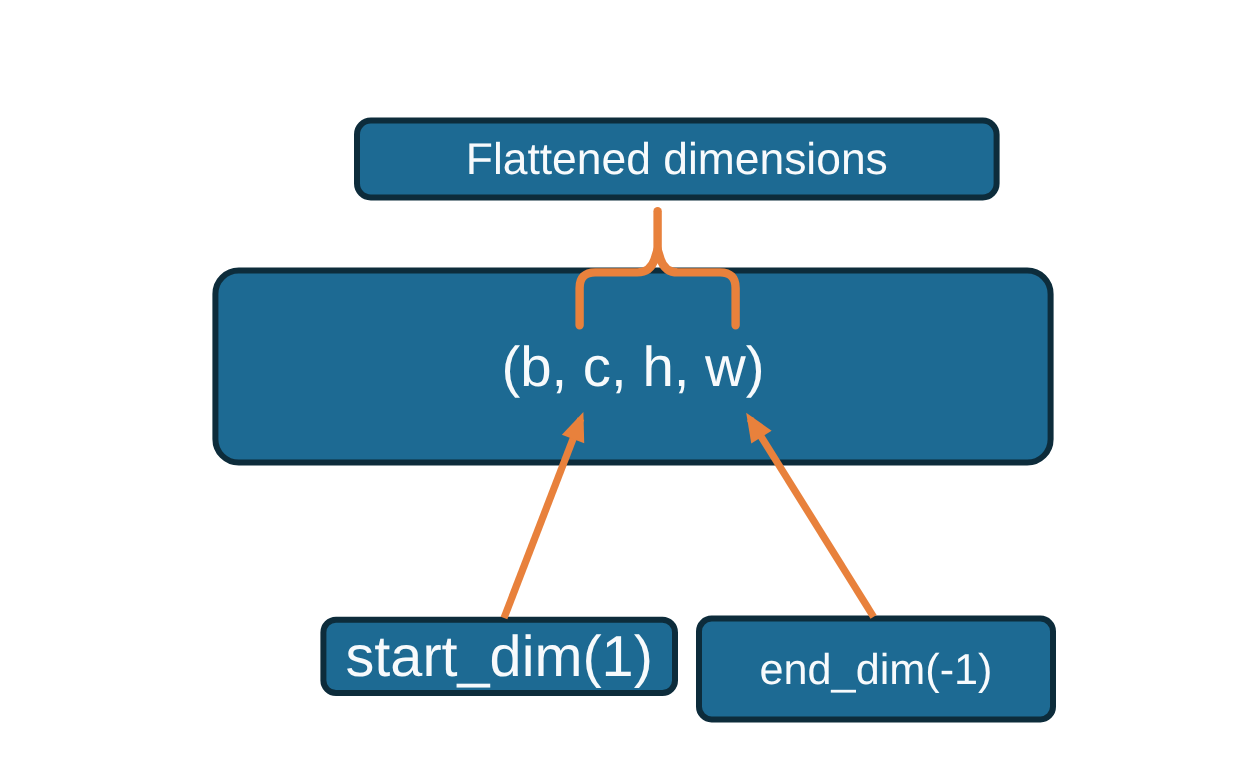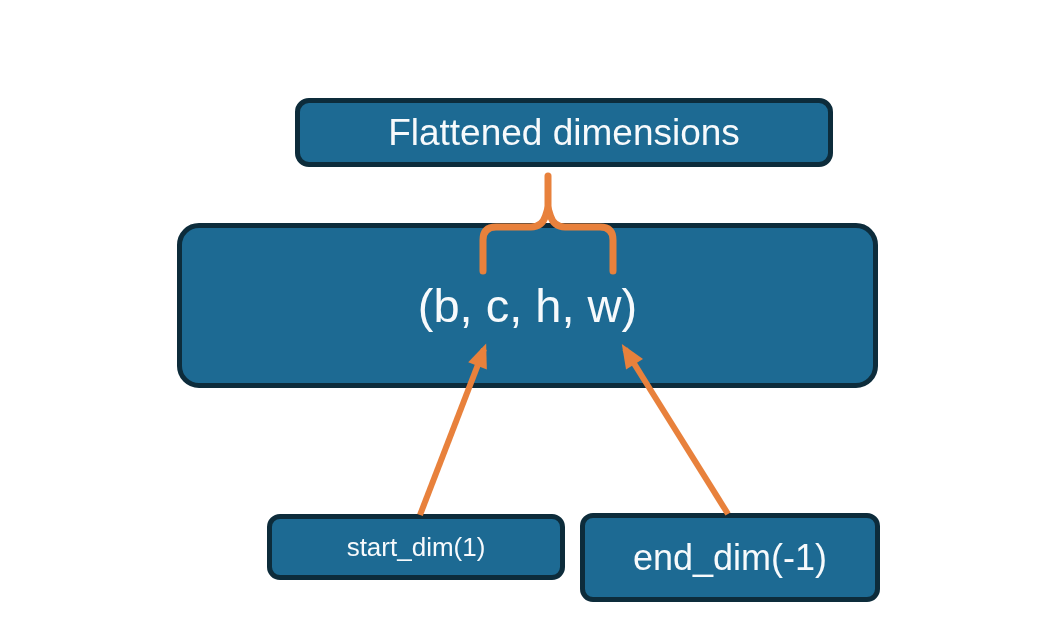--- a/index.html
+++ b/index.html
@@ -35,21 +35,21 @@
   }
   .tensor-node{
     left:177px;top:213px;width:701px;height:165px;
     border-radius:22px;
     font-size:47px;
     margin-top:10px;
   }
   .start-node{
     left:267px;top:514px;width:298px;height:66px;
     border-radius:13px;
-    font-size:26px;
+    font-size:48px;
   }
   .end-node{
     left:580px;top:513px;width:300px;height:89px;
     border-radius:13px;
     font-size:36px;
   }
   .overlay{
     position:absolute;left:0;top:0;width:1038px;height:632px;
     z-index:2;
     pointer-events:none;

